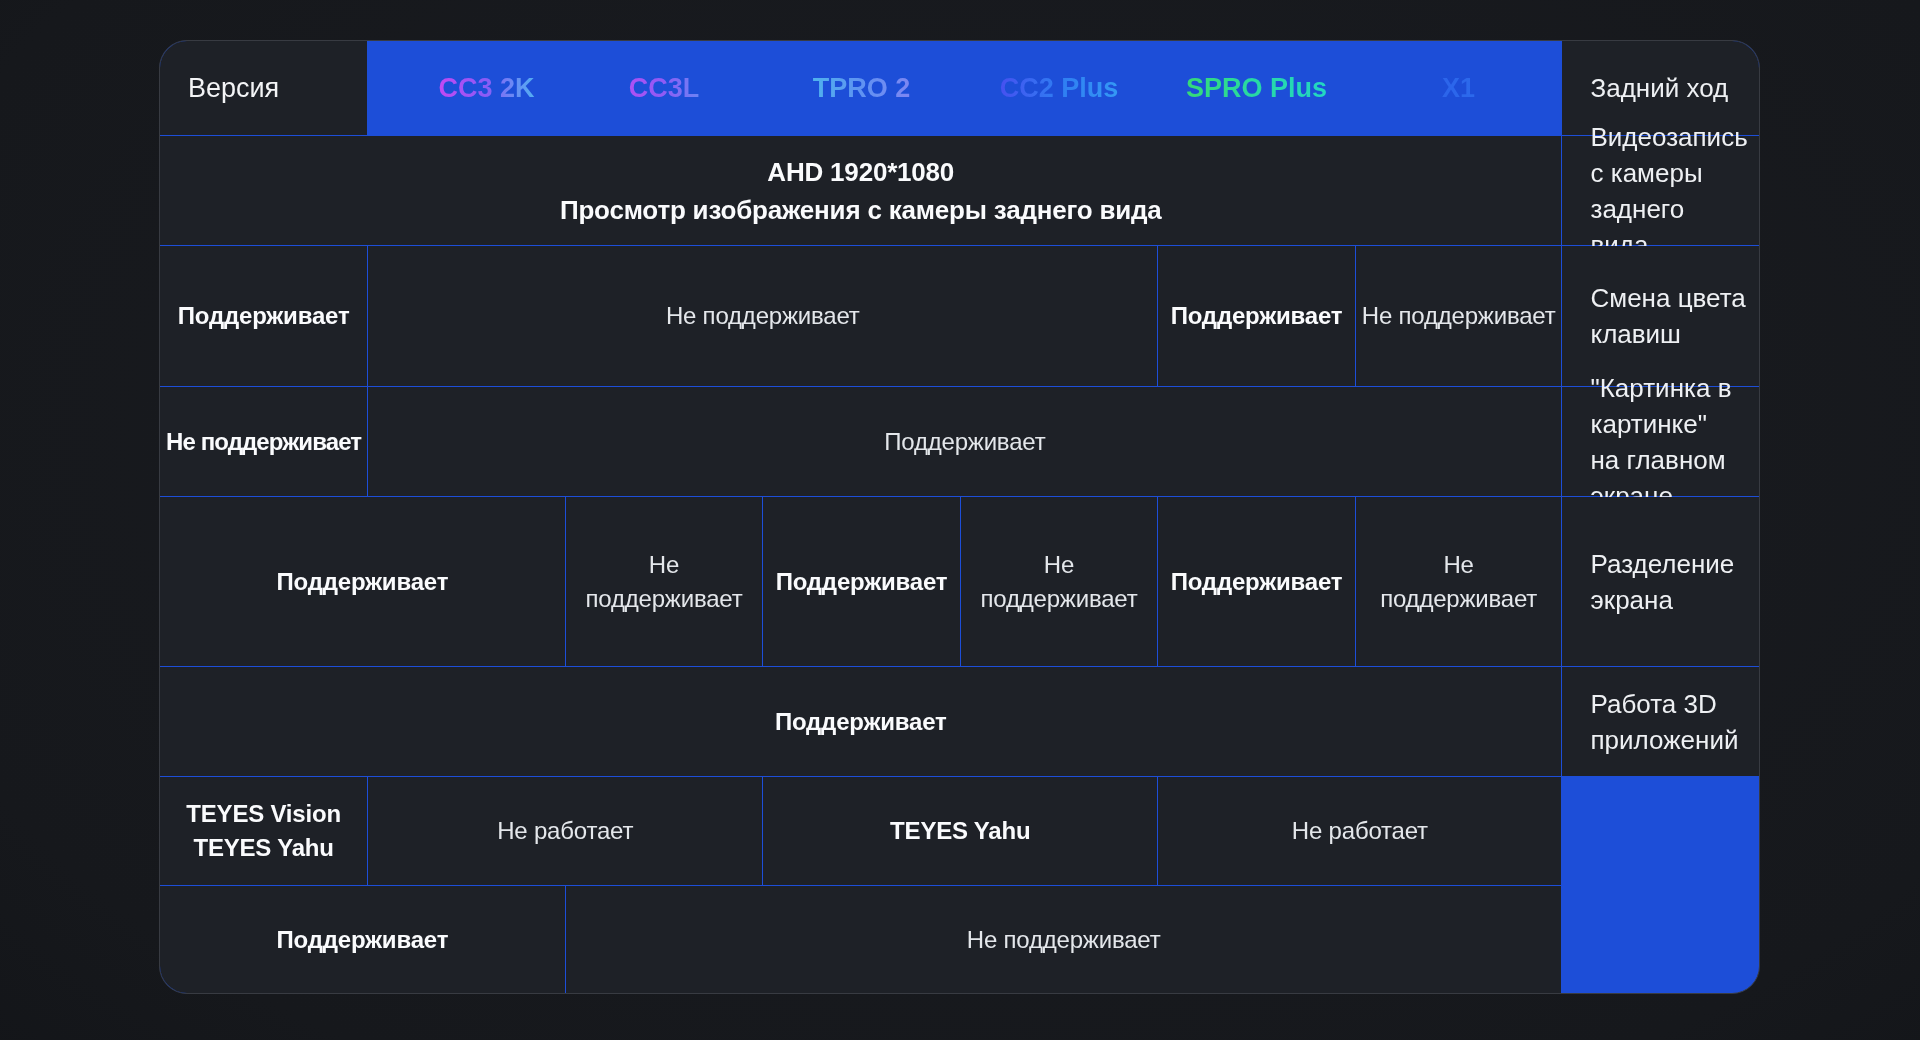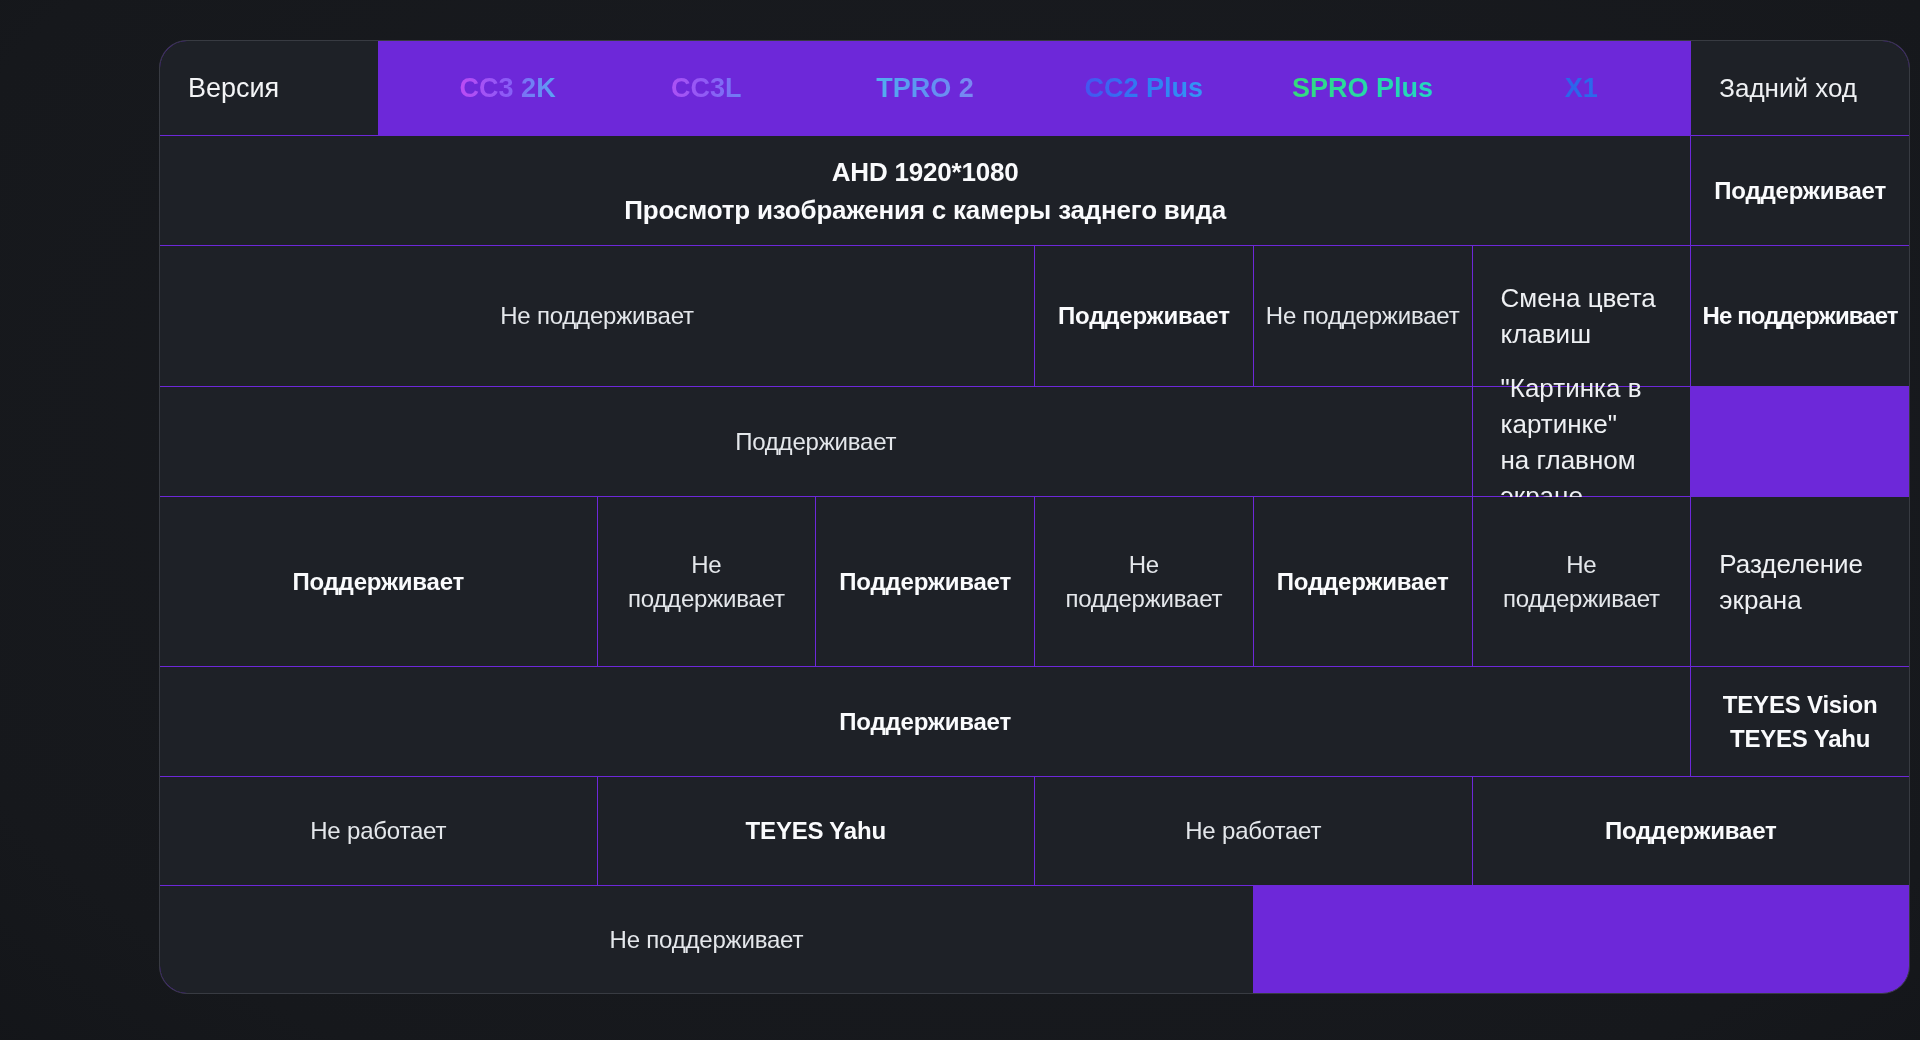--- a/index.html
+++ b/index.html
@@ -2,23 +2,23 @@
 <html><head>
 <meta charset="utf-8">
 <style>
   html,body{margin:0;padding:0;width:1920px;height:1040px;overflow:hidden;}
   body{
     background:radial-gradient(ellipse 115% 135% at 52% 42%, #1a1c21 0%, #16181c 52%, #0b0d10 100%);
     font-family:"Liberation Sans", sans-serif;
     -webkit-font-smoothing:antialiased;
   }
   .tbl{
-    position:absolute; left:159px; top:40px; width:1751px; height:954px;
+    position:absolute; left:159px; top:40px; width:1601px; height:954px;
     box-sizing:border-box;
-    background:#6d28d9;               
+    background:#1d4ed8;               
     border:1px solid #383b42;
     border-radius:28px;
     overflow:hidden;
     display:grid;
     grid-template-columns:repeat(8, 1fr);
     grid-template-rows:94px 109px 140px 109px 169px 109px 108px auto;
     gap:1px;
   }
   .cell{
     background:#1e2127;
@@ -59,20 +59,23 @@
   <div class="cell hdr product" style="background-image: linear-gradient(90deg, rgb(230, 61, 242), rgb(143, 91, 245), rgb(40, 204, 242));">CC3L</div>
   <div class="cell hdr product" style="background-image: linear-gradient(90deg, rgb(63, 212, 234), rgb(95, 146, 242), rgb(157, 122, 242));">TPRO 2</div>
   <div class="cell hdr product" style="background-image: linear-gradient(90deg, rgb(85, 52, 238), rgb(47, 125, 242), rgb(56, 171, 247));">CC2 Plus</div>
   <div class="cell hdr product" style="background-image: linear-gradient(90deg, rgb(60, 219, 99), rgb(39, 217, 166), rgb(33, 213, 207));">SPRO Plus</div>
   <div class="cell hdr product" style="background-image: linear-gradient(90deg, rgb(43, 87, 230), rgb(45, 119, 240));">X1</div>
 
   <div class="cell label">Задний ход</div>
   <div class="cell val b lg s7">AHD 1920*1080
 Просмотр изображения с камеры заднего вида</div>
 
+  <div class="cell label">Видеозапись
+с камеры
+заднего вида</div>
   <div class="cell val b">Поддерживает</div>
   <div class="cell val s4">Не поддерживает</div>
   <div class="cell val b">Поддерживает</div>
   <div class="cell val nw">Не поддерживает</div>
 
   <div class="cell label">Смена цвета
 клавиш</div>
   <div class="cell val b tight nw">Не поддерживает</div>
   <div class="cell val s6">Поддерживает</div>
 
@@ -87,20 +90,22 @@
   <div class="cell val">Не
 поддерживает</div>
   <div class="cell val b">Поддерживает</div>
   <div class="cell val">Не
 поддерживает</div>
 
   <div class="cell label">Разделение
 экрана</div>
   <div class="cell val b s7">Поддерживает</div>
 
+  <div class="cell label">Работа 3D
+приложений</div>
   <div class="cell val b">TEYES Vision
 TEYES Yahu</div>
   <div class="cell val s2">Не работает</div>
   <div class="cell val b s2">TEYES Yahu</div>
   <div class="cell val s2">Не работает</div>
 
   <div class="cell val b s2">Поддерживает</div>
   <div class="cell val s5">Не поддерживает</div>
 
 </div>

